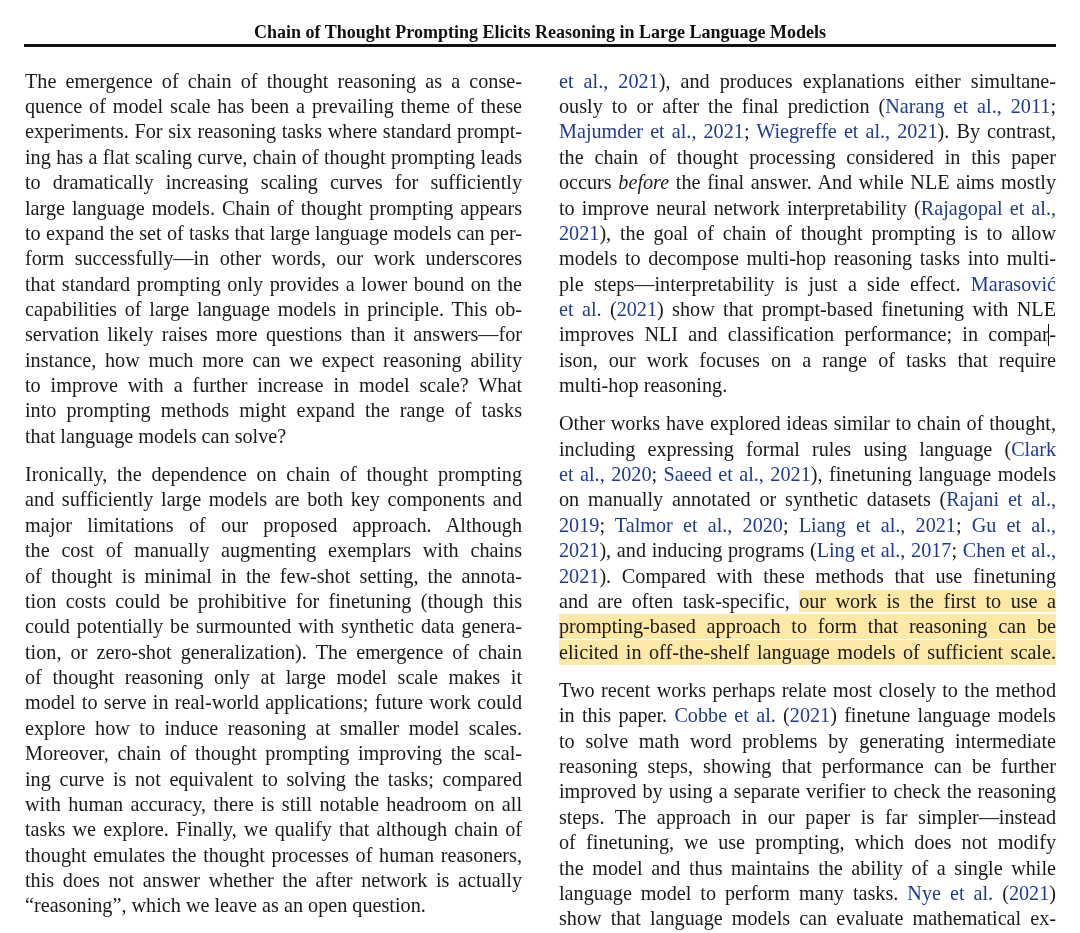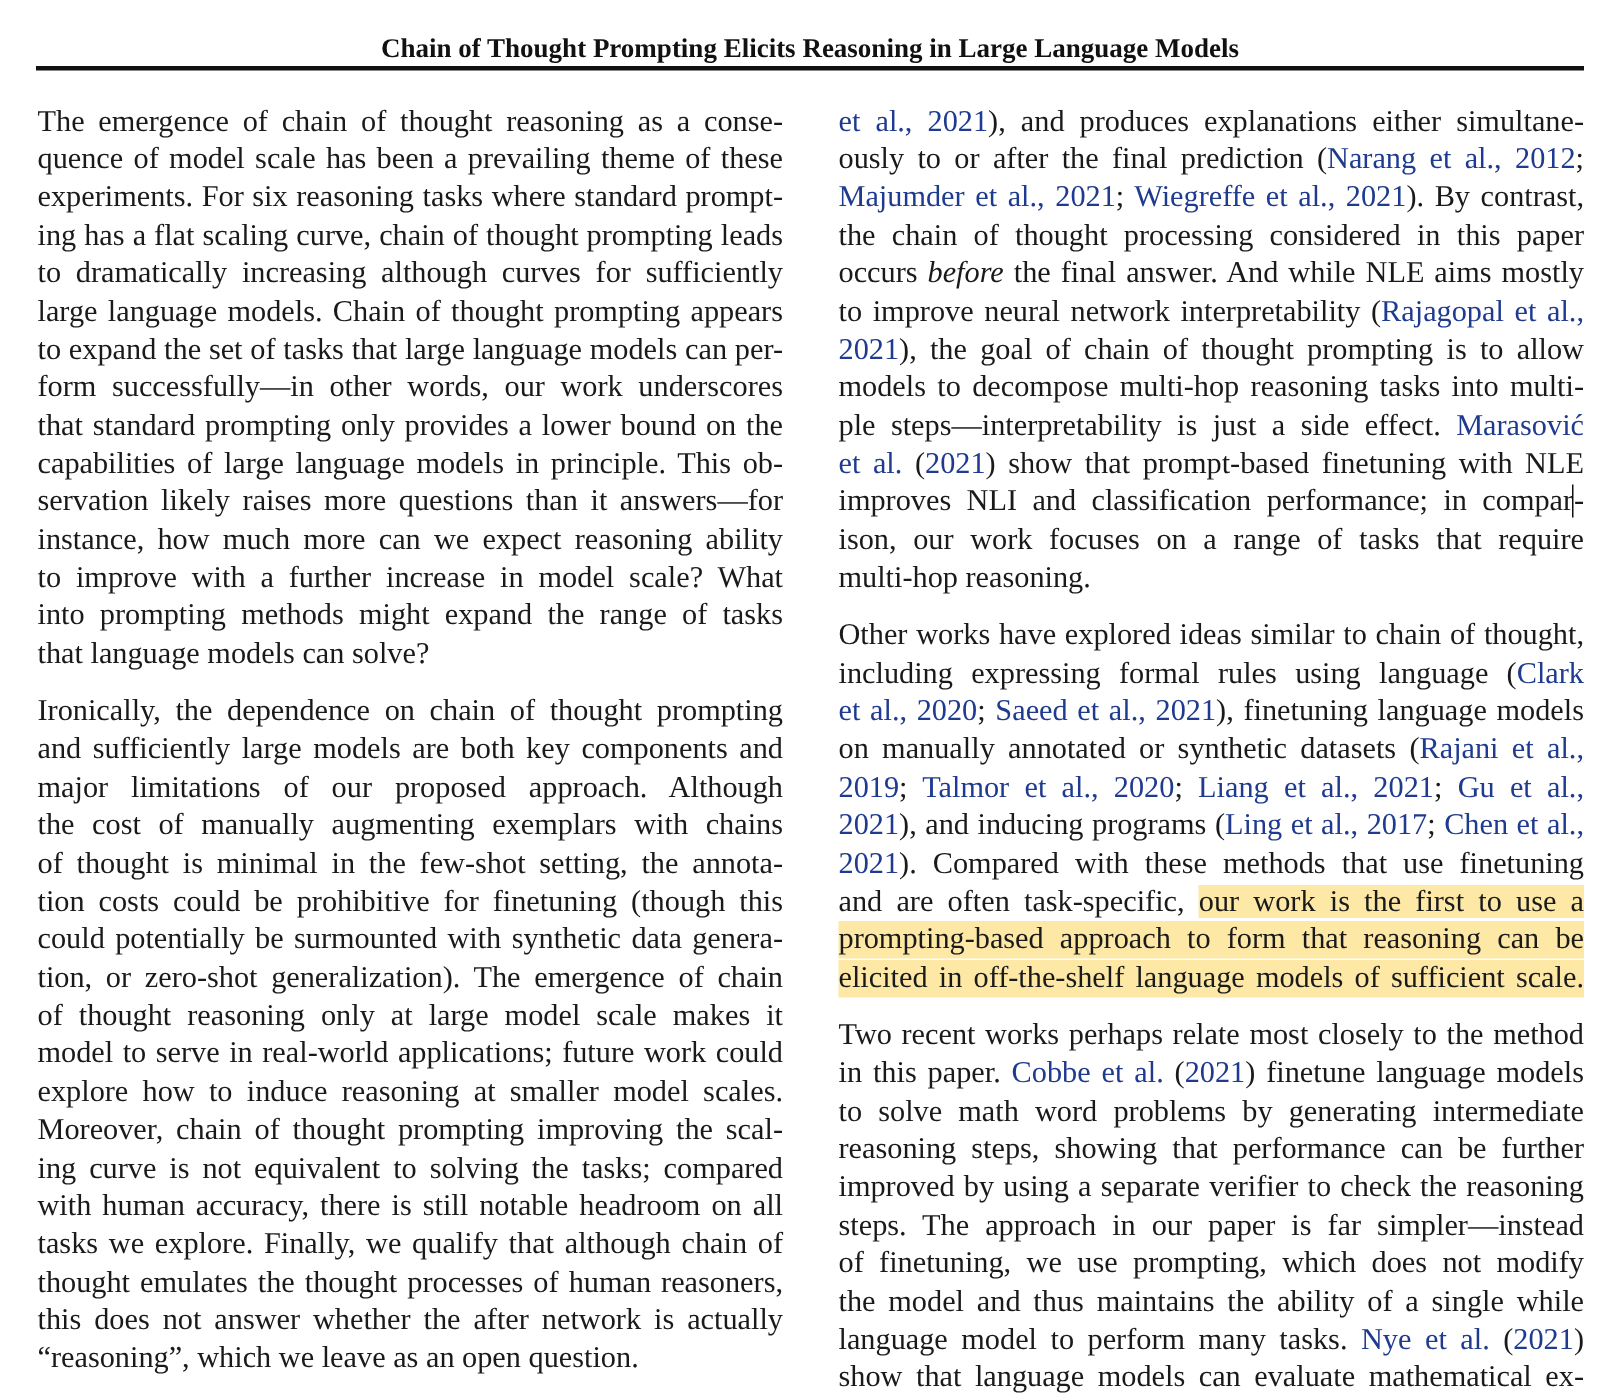--- a/index.html
+++ b/index.html
@@ -26,21 +26,21 @@
   <div class="header-title">Chain of Thought Prompting Elicits Reasoning in Large Language Models</div>
   <div class="header-rule"></div>
 </div>
 
 <div class="col col-left">
   <div>
     <div class="line" style="top:69px">The emergence of chain of thought reasoning as a conse-</div>
     <div class="line" style="top:94px">quence of model scale has been a prevailing theme of these</div>
     <div class="line" style="top:119px">experiments. For six reasoning tasks where standard prompt-</div>
     <div class="line" style="top:145px">ing has a flat scaling curve, chain of thought prompting leads</div>
-    <div class="line" style="top:170px">to dramatically increasing although curves for sufficiently</div>
+    <div class="line" style="top:170px">to dramatically increasing scaling curves for sufficiently</div>
     <div class="line" style="top:196px">large language models. Chain of thought prompting appears</div>
     <div class="line" style="top:221px">to expand the set of tasks that large language models can per-</div>
     <div class="line" style="top:246px">form successfully—in other words, our work underscores</div>
     <div class="line" style="top:272px">that standard prompting only provides a lower bound on the</div>
     <div class="line" style="top:297px">capabilities of large language models in principle. This ob-</div>
     <div class="line" style="top:322px">servation likely raises more questions than it answers—for</div>
     <div class="line" style="top:348px">instance, how much more can we expect reasoning ability</div>
     <div class="line" style="top:373px">to improve with a further increase in model scale? What</div>
     <div class="line" style="top:398px">into prompting methods might expand the range of tasks</div>
     <div class="line last" style="top:424px">that language models can solve?</div>
@@ -63,21 +63,21 @@
     <div class="line" style="top:817px">tasks we explore. Finally, we qualify that although chain of</div>
     <div class="line" style="top:843px">thought emulates the thought processes of human reasoners,</div>
     <div class="line" style="top:868px">this does not answer whether the after network is actually</div>
     <div class="line last" style="top:893px">“reasoning”, which we leave as an open question.</div>
   </div>
 </div>
 
 <div class="col col-right">
   <div>
     <div class="line" style="top:69px"><a class="cite">et al., 2021</a><span>), and produces explanations either simultane-</span></div>
-    <div class="line" style="top:94px"><span>ously to or after the final prediction (</span><a class="cite">Narang et al., 2012</a><span>;</span></div>
+    <div class="line" style="top:94px"><span>ously to or after the final prediction (</span><a class="cite">Narang et al., 2011</a><span>;</span></div>
     <div class="line" style="top:119px"><a class="cite">Majumder et al., 2021</a><span>; </span><a class="cite">Wiegreffe et al., 2021</a><span>). By contrast,</span></div>
     <div class="line" style="top:145px"><span>the chain of thought processing considered in this paper</span></div>
     <div class="line" style="top:170px"><span>occurs </span><span class="it">before</span><span> the final answer. And while NLE aims mostly</span></div>
     <div class="line" style="top:196px"><span>to improve neural network interpretability (</span><a class="cite">Rajagopal et al.,</a></div>
     <div class="line" style="top:221px"><a class="cite">2021</a><span>), the goal of chain of thought prompting is to allow</span></div>
     <div class="line" style="top:246px"><span>models to decompose multi-hop reasoning tasks into multi-</span></div>
     <div class="line" style="top:272px"><span>ple steps—interpretability is just a side effect. </span><a class="cite">Marasović</a></div>
     <div class="line" style="top:297px"><a class="cite">et al.</a><span> (</span><a class="cite">2021</a><span>) show that prompt-based finetuning with NLE</span></div>
     <div class="line" style="top:322px"><span>improves NLI and classification performance; in compar</span><span class="cursor"></span><span>-</span></div>
     <div class="line" style="top:348px"><span>ison, our work focuses on a range of tasks that require</span></div>

